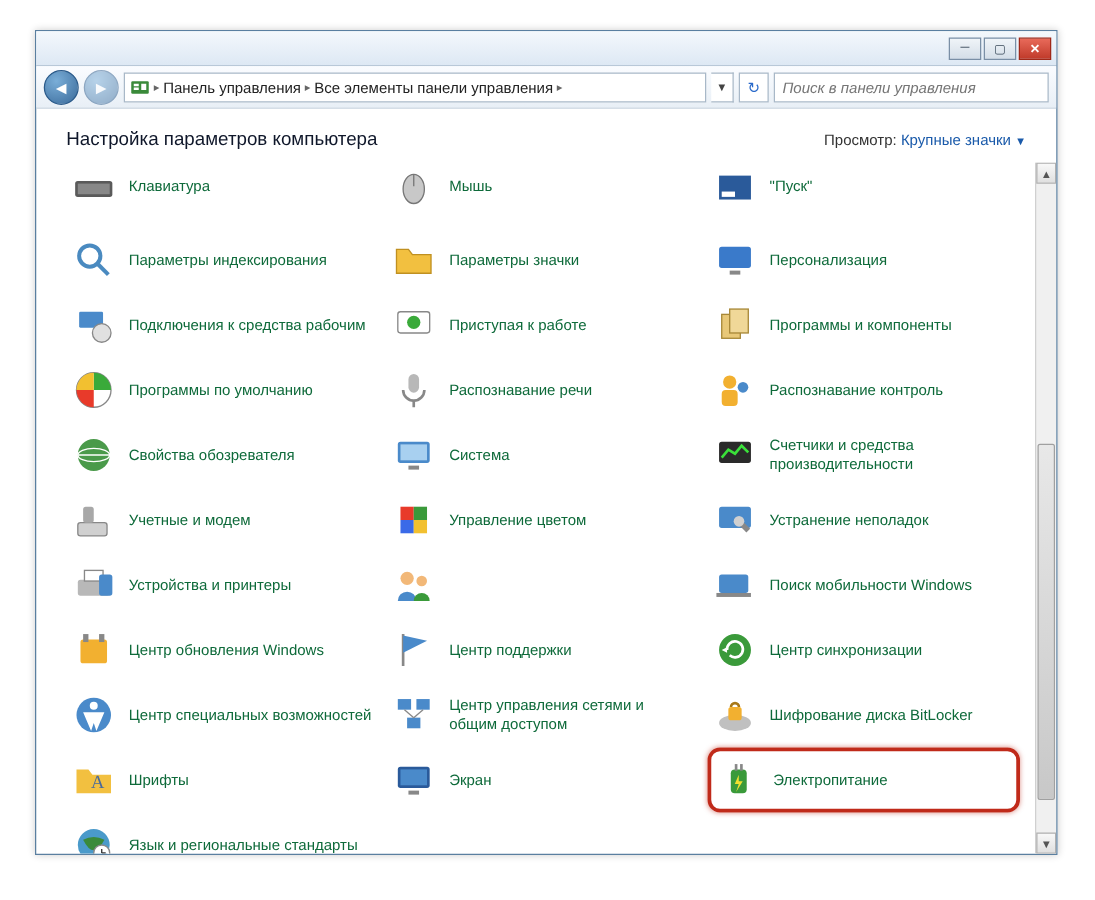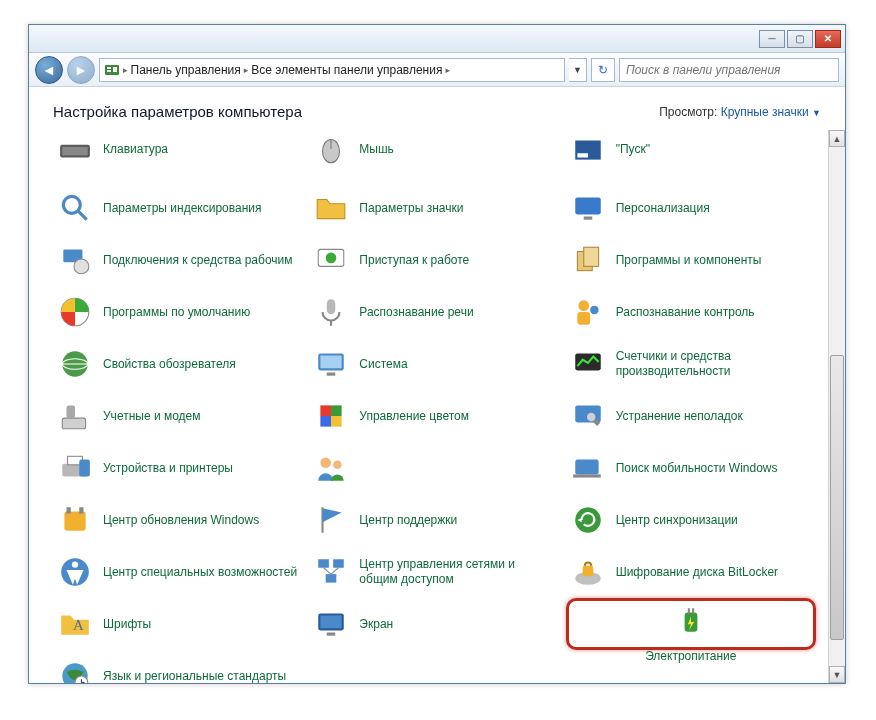--- a/index.html
+++ b/index.html
@@ -157,21 +157,20 @@
 }
 .item .lbl {
   color: #0e6a3a;
   font-size: 12px;
   line-height: 1.25;
 }
 .item.highlight {
   border: 3px solid #c02a1a;
   border-radius: 10px;
   box-shadow: 0 0 4px rgba(192,42,26,.5);
-  flex-direction: column;
 }
 .scrollbar {
   width: 17px;
   background: #f0f0f0;
   border-left: 1px solid #d0d0d0;
   display: flex;
   flex-direction: column;
 }
 .sbbtn {
   height: 17px;

